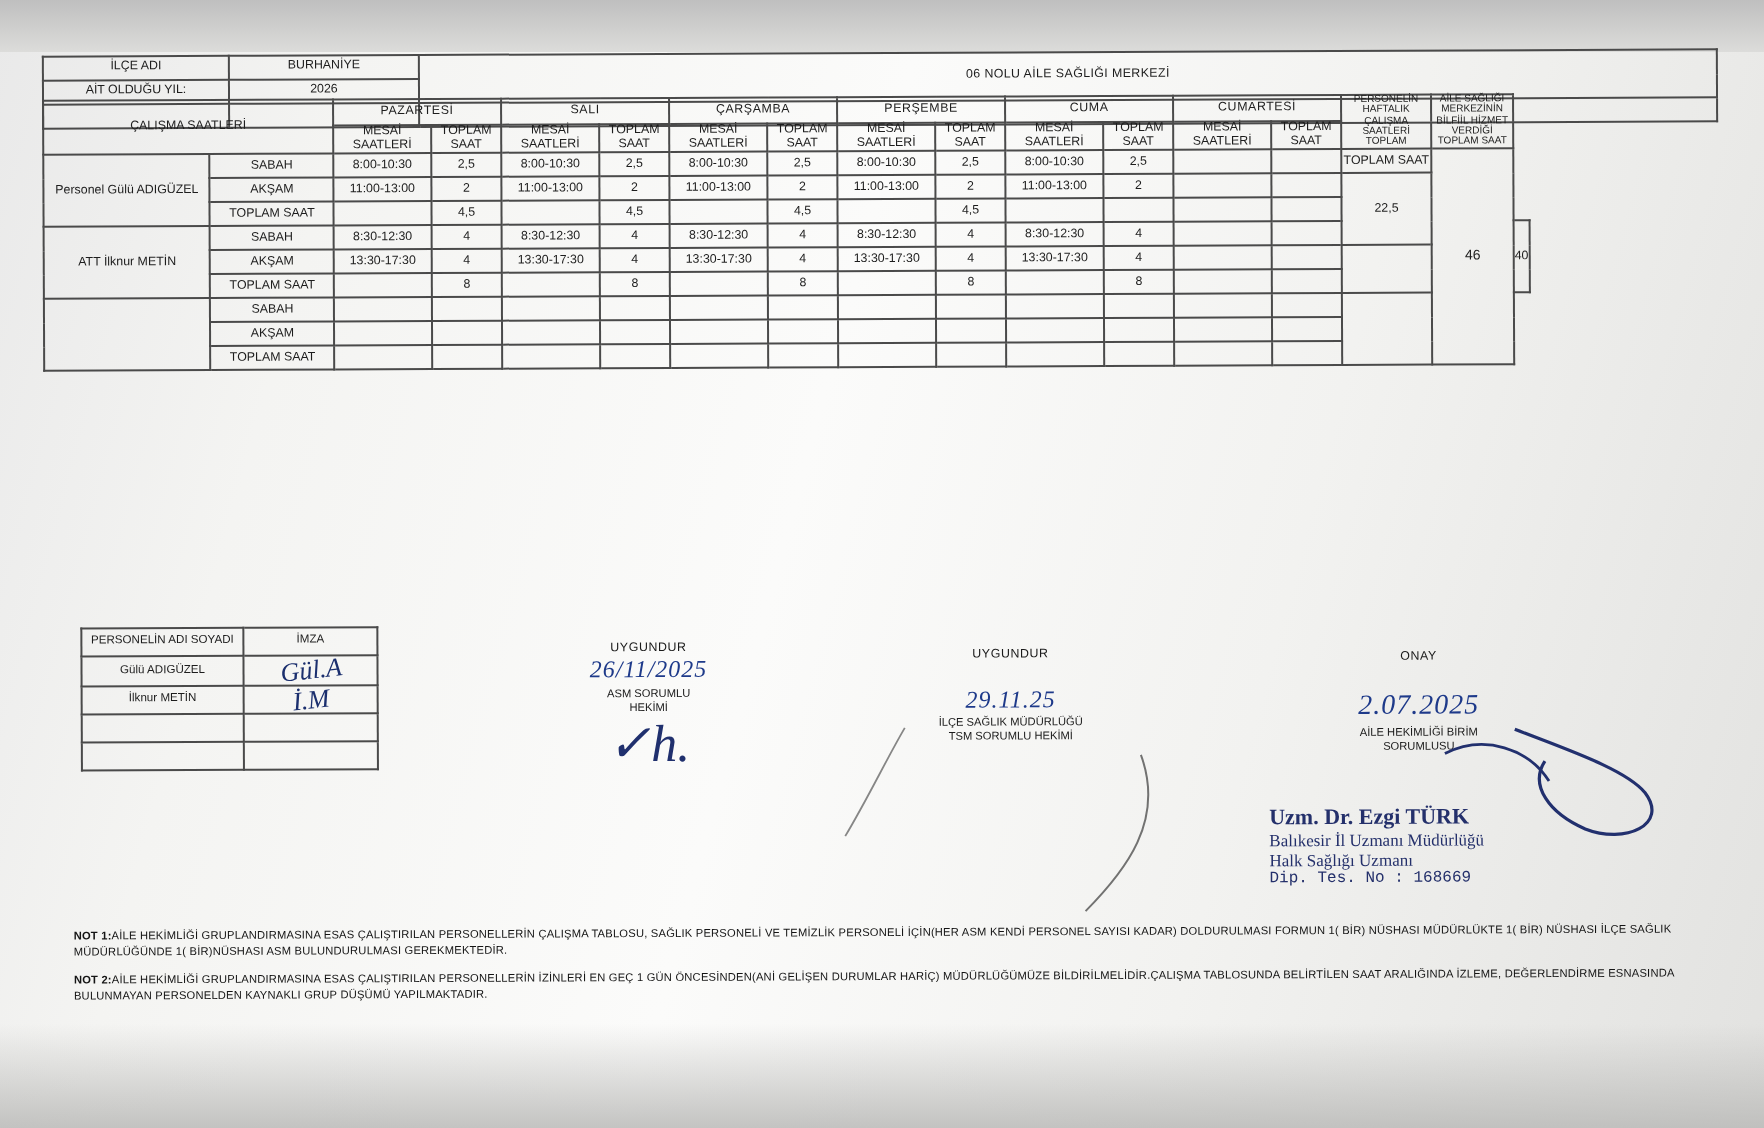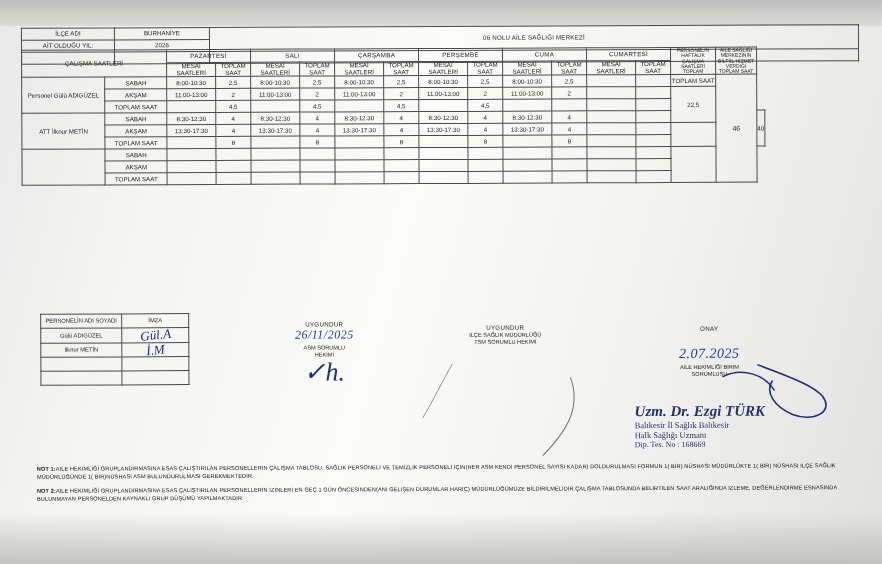--- a/index.html
+++ b/index.html
@@ -81,24 +81,24 @@
     color:#1e3a8a;
     font-style:italic;
   }
   .datehand{font-size:12px;letter-spacing:.5px;}
   .sigbig{font-size:26px;line-height:.8;color:#20306e;}
   
   .stamp{
     position:absolute;left:612px;top:378px;width:200px;text-align:left;
     color:#24306b;font-family:"Liberation Serif", serif;
   }
-  .stamp .l1{font-size:15px;font-weight:bold;font-style:italic;}
+  .stamp .l1{font-size:11px;font-weight:bold;}
   .stamp .l2{font-size:8.5px;}
   .stamp .l3{font-size:8.5px;}
-  .stamp .l4{font-size:8px;}
+  .stamp .l4{font-size:8px;font-family:Liberation Mono, monospace;}
   
   .notes{position:absolute;left:14px;top:438px;width:830px;color:#141414;}
   .note{font-size:5.6px;line-height:1.35;margin-bottom:7px;letter-spacing:.1px;}
   .note b{font-weight:bold;}
   
   .penline{position:absolute;left:0;top:0;pointer-events:none;}
 </style>
 </head>
 <body>
 
@@ -329,41 +329,42 @@
     <div class="appr" style="left:242px;top:294px;width:120px;">
       <div class="cap">UYGUNDUR</div>
       <div class="hand datehand" style="margin-top:0">26/11/2025</div>
       <div class="role" style="white-space:pre-line;margin-top:2px">ASM SORUMLU
 HEKİMİ</div>
       <div class="hand sigbig" style="margin-top:4px">✓h.</div>
     </div>
 
     <div class="appr" style="left:418px;top:298px;width:130px;">
       <div class="cap">UYGUNDUR</div>
+      <div class="hand datehand" style="margin-top:12px">29.11.25</div>
       <div class="role" style="white-space:pre-line;margin-top:1px">İLÇE SAĞLIK MÜDÜRLÜĞÜ
 TSM SORUMLU HEKİMİ</div>
     </div>
 
     <div class="appr" style="left:612px;top:300px;width:150px;">
       <div class="cap">ONAY</div>
       <div class="hand datehand" style="margin-top:14px;font-size:14px">2.07.2025</div>
       <div class="role" style="white-space:pre-line;margin-top:2px">AİLE HEKİMLİĞİ BİRİM
 SORUMLUSU</div>
     </div>
 
     <svg class="penline" width="838" height="498">
       <path d="M735 340 C 760 350, 790 360, 800 372 C 812 388, 790 398, 770 390 C 752 382, 742 368, 750 356" fill="none" stroke="#22306e" stroke-width="1.6"></path>
       <path d="M700 352 C 720 342, 742 350, 752 366" fill="none" stroke="#22306e" stroke-width="1.4"></path>
       <path d="M548 352 C 560 385, 540 410, 520 430" fill="none" stroke="#3a3a3a" stroke-width="1" opacity=".7"></path>
       <path d="M430 338 C 420 355, 412 372, 400 392" fill="none" stroke="#3a3a3a" stroke-width=".9" opacity=".6"></path>
     </svg>
 
     <div class="stamp">
       <div class="l1">Uzm. Dr. Ezgi TÜRK</div>
-      <div class="l2">Balıkesir İl Sağlık Balıkesir</div>
+      <div class="l2">Balıkesir İl Uzmanı Müdürlüğü</div>
       <div class="l3">Halk Sağlığı Uzmanı</div>
       <div class="l4">Dip. Tes. No : 168669</div>
     </div>
 
     <div class="notes">
       <div class="note">
         <b>NOT 1:</b><span>AİLE HEKİMLİĞİ GRUPLANDIRMASINA ESAS ÇALIŞTIRILAN PERSONELLERİN ÇALIŞMA TABLOSU, SAĞLIK PERSONELİ VE TEMİZLİK PERSONELİ İÇİN(HER ASM KENDİ PERSONEL SAYISI KADAR) DOLDURULMASI FORMUN 1( BİR) NÜSHASI MÜDÜRLÜKTE 1( BİR) NÜSHASI İLÇE SAĞLIK MÜDÜRLÜĞÜNDE 1( BİR)NÜSHASI ASM BULUNDURULMASI GEREKMEKTEDİR.</span>
       </div>
       <div class="note">
         <b>NOT 2:</b><span>AİLE HEKİMLİĞİ GRUPLANDIRMASINA ESAS ÇALIŞTIRILAN PERSONELLERİN İZİNLERİ EN GEÇ 1 GÜN ÖNCESİNDEN(ANİ GELİŞEN DURUMLAR HARİÇ) MÜDÜRLÜĞÜMÜZE BİLDİRİLMELİDİR.ÇALIŞMA TABLOSUNDA BELİRTİLEN SAAT ARALIĞINDA İZLEME, DEĞERLENDİRME ESNASINDA BULUNMAYAN PERSONELDEN KAYNAKLI GRUP DÜŞÜMÜ YAPILMAKTADIR.</span>

